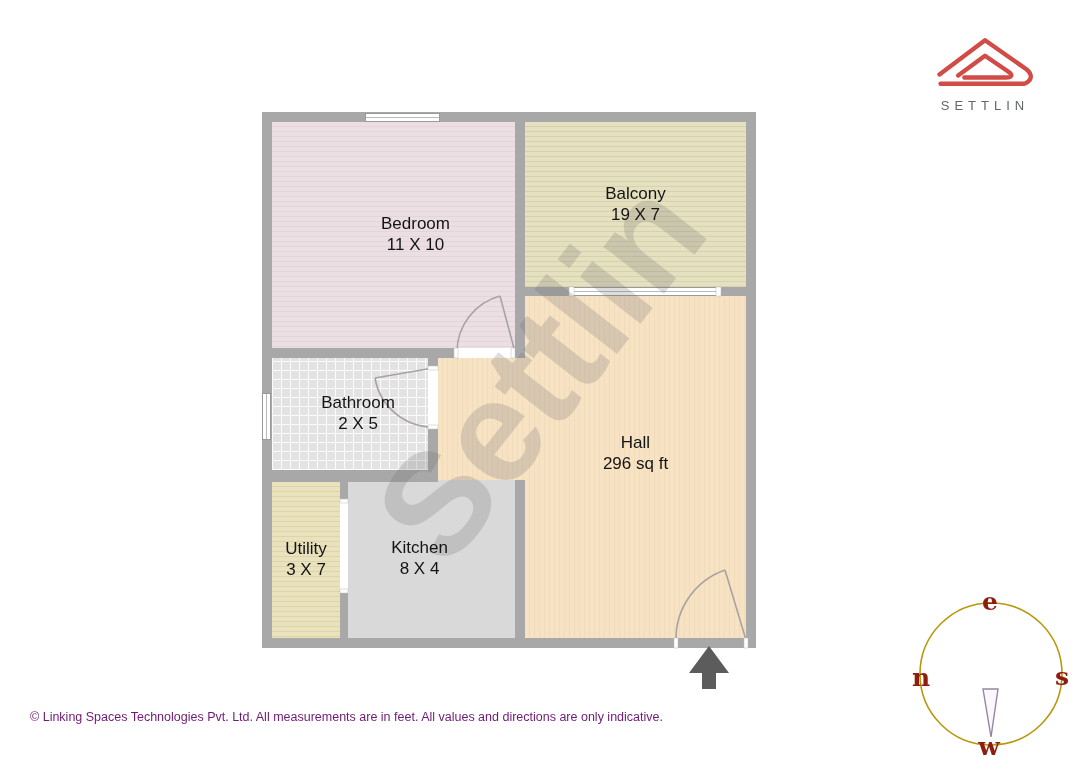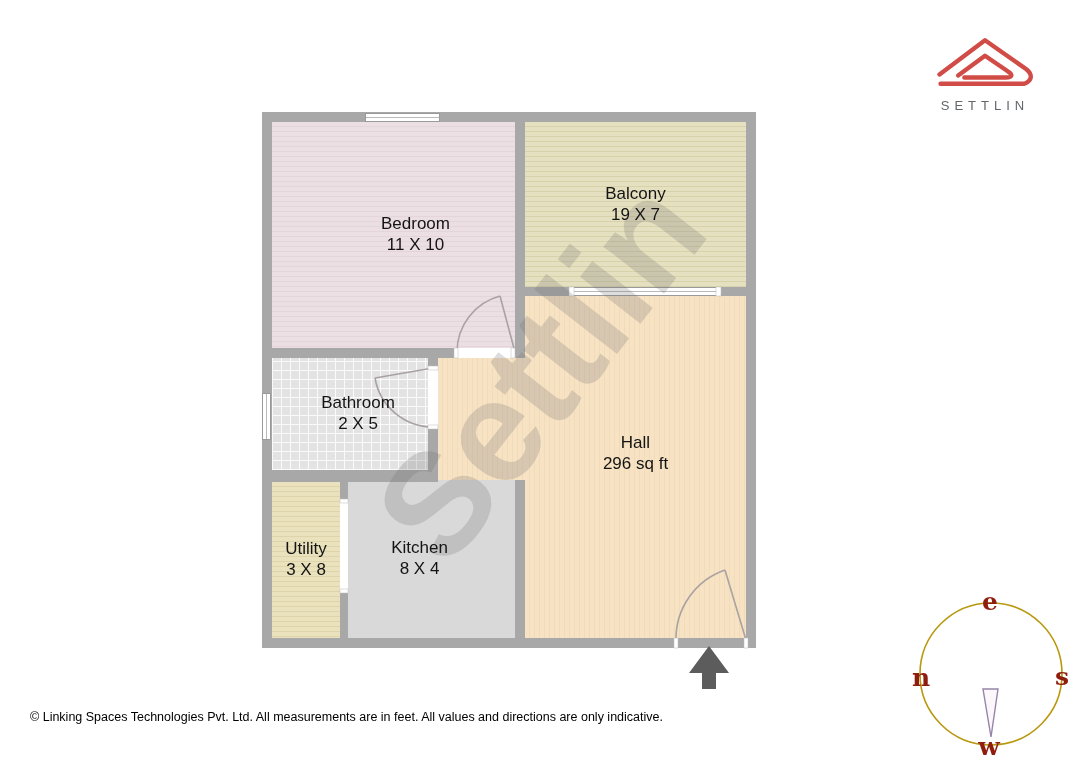--- a/index.html
+++ b/index.html
@@ -67,21 +67,21 @@
   }
 
   
   #compass{position:absolute;left:905px;top:585px;width:172px;height:172px;z-index:7;}
   .compass-letter{
     position:absolute;transform:translate(-50%,-50%);
     font-family:"DejaVu Serif", serif;font-weight:600;font-size:25px;color:#8e1d0e;
   }
 
   
-  #footer{position:absolute;left:30px;top:710px;font-size:12.5px;color:#000000;z-index:7;}
+  #footer{position:absolute;left:30px;top:710px;font-size:12.5px;color:#701a75;z-index:7;}
 </style>
 </head>
 <body>
 
 <div id="canvas">
 
   <div class="room room-bedroom" style="left:272px;top:122px;width:243px;height:226px;"></div>
   <div class="room room-balcony" style="left:525px;top:122px;width:221px;height:165px;"></div>
   <div class="room room-hall" style="left:525px;top:296px;width:221px;height:342px;"></div>
   <div class="room room-hall" style="left:438px;top:358px;width:87px;height:122px;"></div>
@@ -150,21 +150,21 @@
   <div class="room-label" style="left:525px;top:288px;width:221px;height:332px;">
     <span>Hall</span>
     <span>296 sq ft</span>
   </div>
   <div class="room-label" style="left:272px;top:358px;width:172px;height:112px;">
     <span>Bathroom</span>
     <span>2 X 5</span>
   </div>
   <div class="room-label" style="left:272px;top:482px;width:68px;height:156px;border-radius:28px;">
     <span>Utility</span>
-    <span>3 X 8</span>
+    <span>3 X 7</span>
   </div>
   <div class="room-label" style="left:348px;top:480px;width:143px;height:158px;">
     <span>Kitchen</span>
     <span>8 X 4</span>
   </div>
 
   <div id="logo">
     <svg width="104" height="60" viewBox="0 0 100 58">
       <g fill="none" stroke="#d14b47" stroke-width="4.2" stroke-linecap="round" stroke-linejoin="round">
         <path d="M6,41 L50,8 L90,36 C96,41 96,47 88,50 L7,50"></path>

